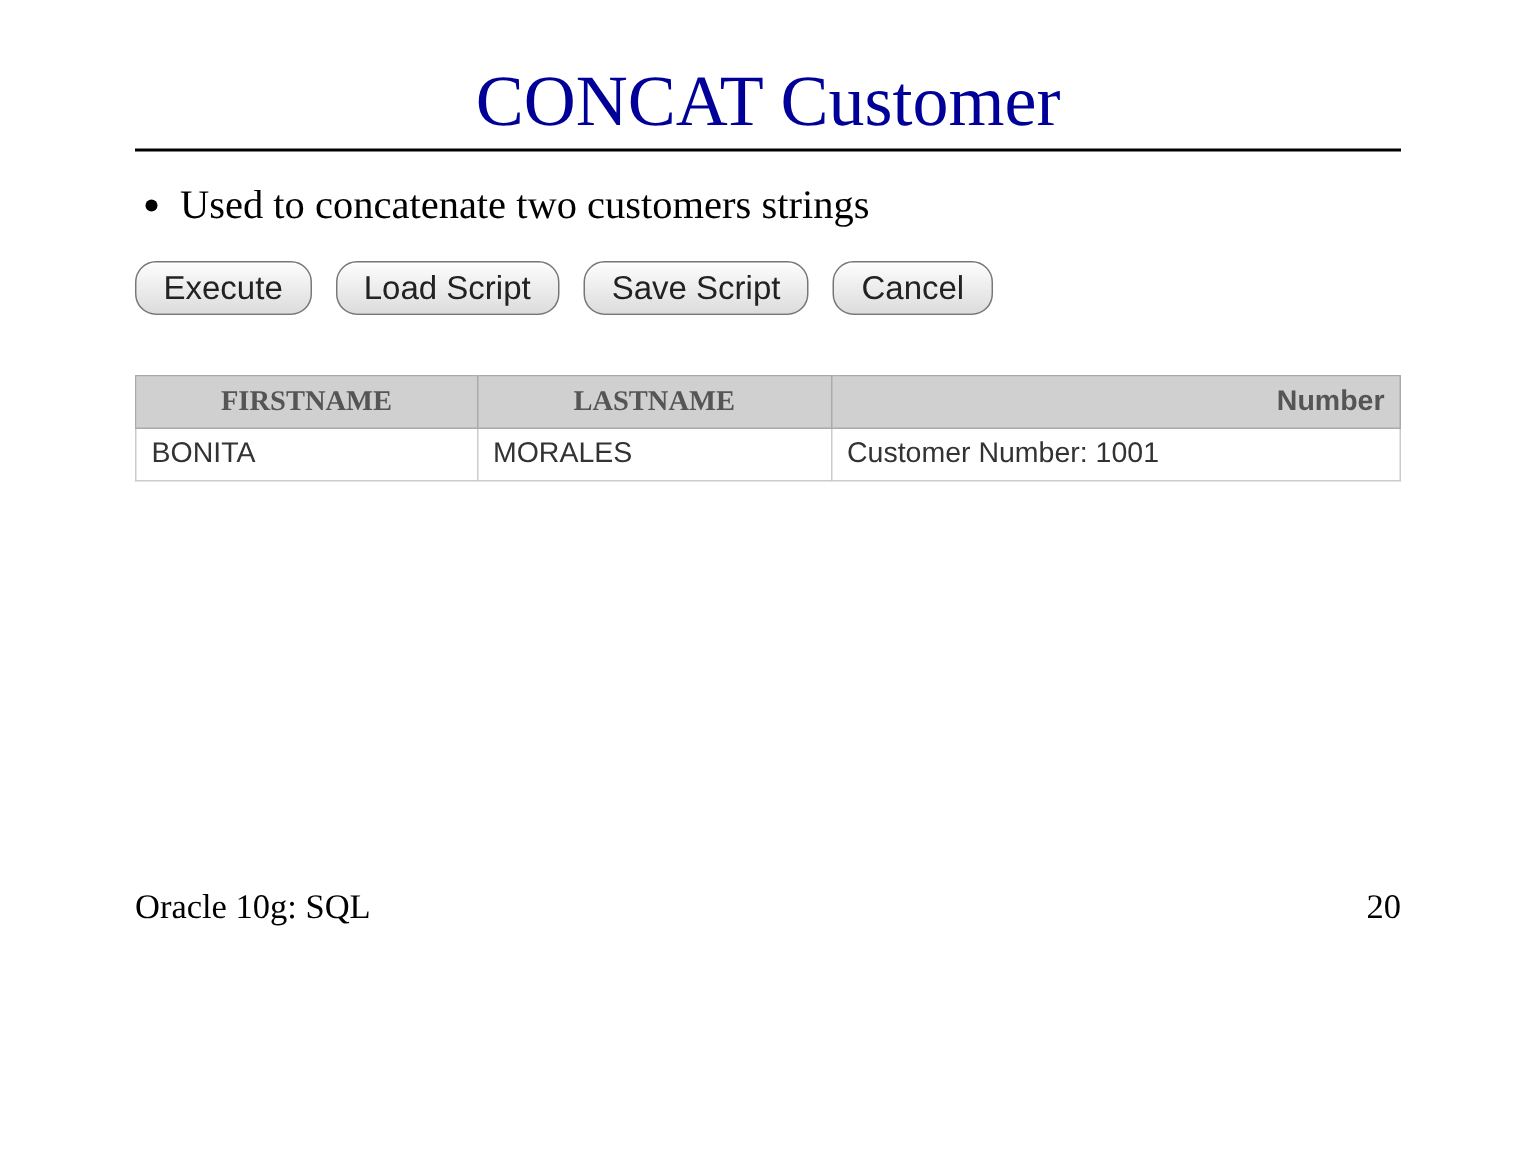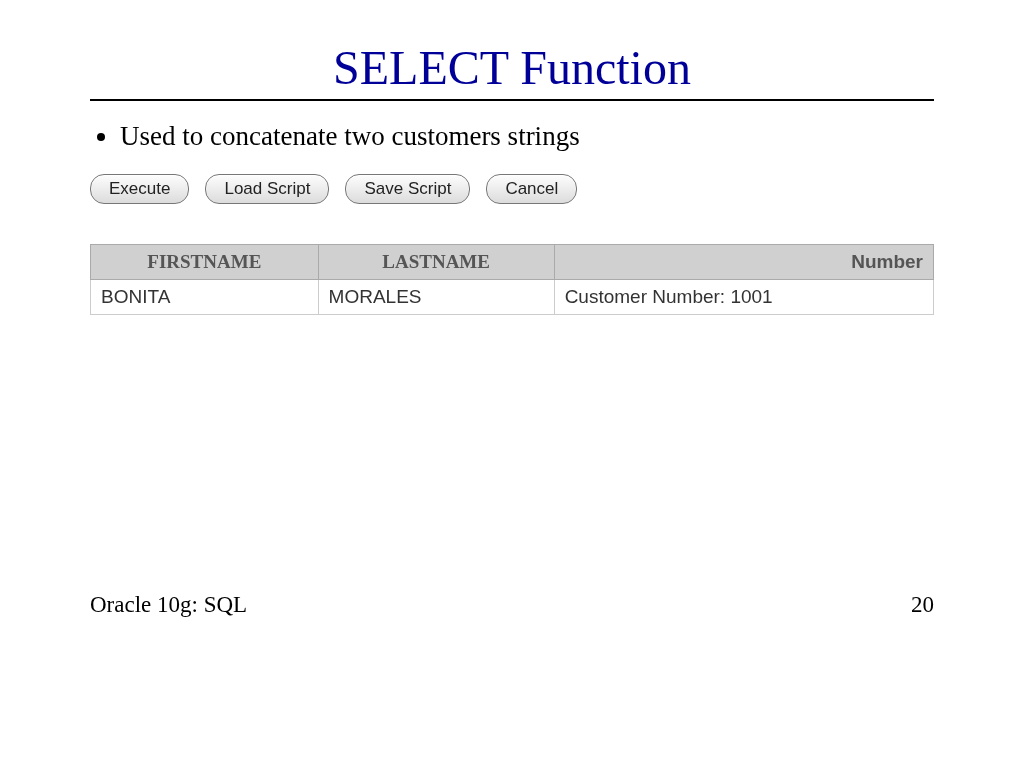--- a/index.html
+++ b/index.html
@@ -72,21 +72,21 @@
   .scroll-btn svg {
     width: 10px;
     height: 10px;
   }
   .btn-row {
     margin: 22px 0 0 0;
   }
   .btn {
     display: inline-block;
     font-family: Arial, Helvetica, sans-serif;
-    font-size: 17px;
+    font-size: 22px;
     color: #222;
     background: linear-gradient(#fdfdfd, #dcdcdc);
     border: 1px solid #777;
     border-radius: 14px;
     padding: 4px 18px;
     margin-right: 12px;
     box-shadow: inset 0 1px 0 #fff;
     cursor: pointer;
   }
   .results {
@@ -123,21 +123,21 @@
     color: #000;
     font-family: "Times New Roman", Times, serif;
     display: flex;
     justify-content: space-between;
   }
 </style>
 </head>
 <body>
 
 <div class="slide">
-  <h1 class="title">SELECT Function</h1>
+  <h1 class="title">CONCAT Customer</h1>
   <hr class="hr">
   <ul class="bullets">
     <li>Used to concatenate two customers strings</li>
   </ul>
 
 
   <div class="btn-row">
     <span class="btn">Execute</span>
     <span class="btn">Load Script</span>
     <span class="btn">Save Script</span>

